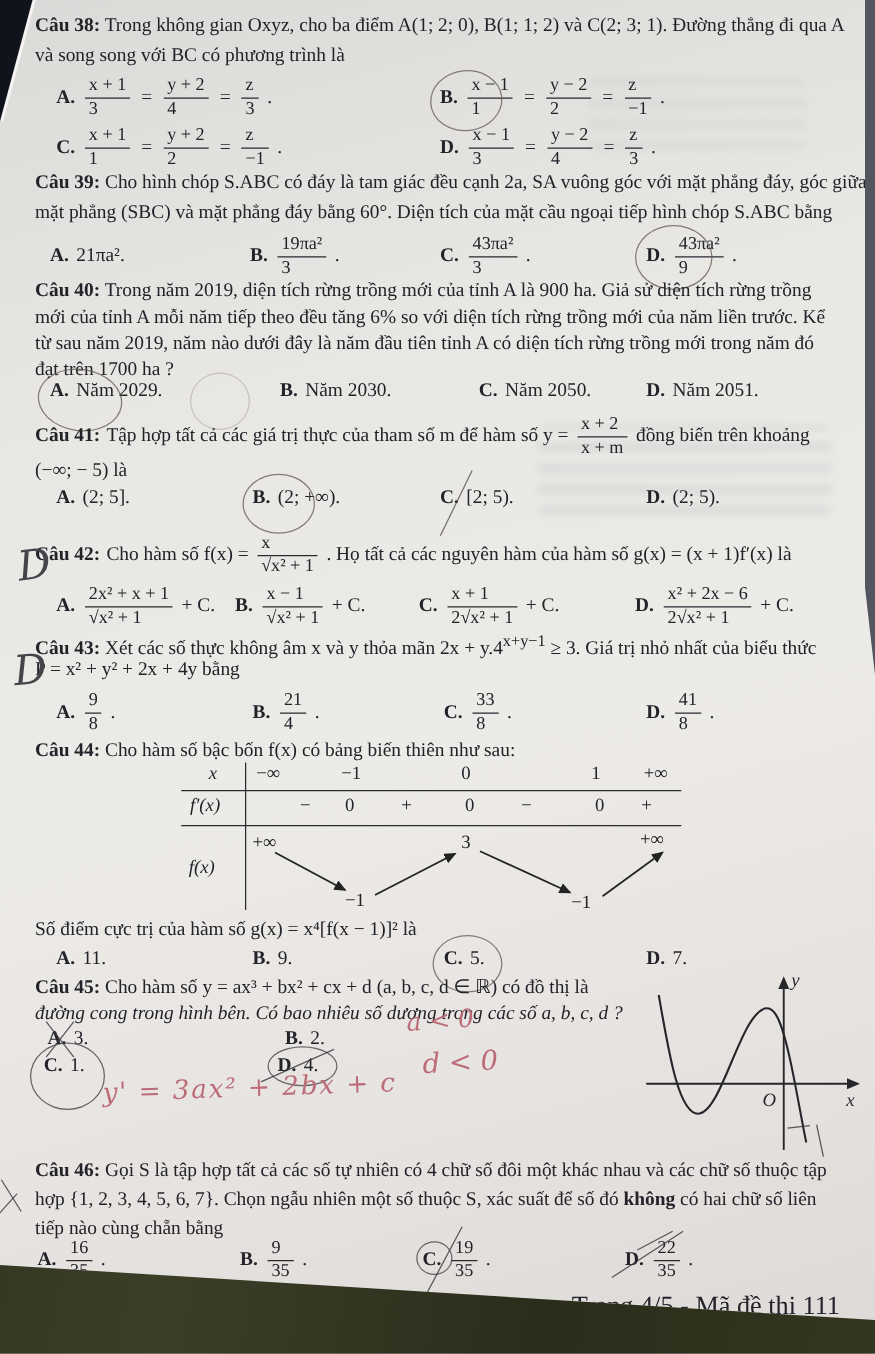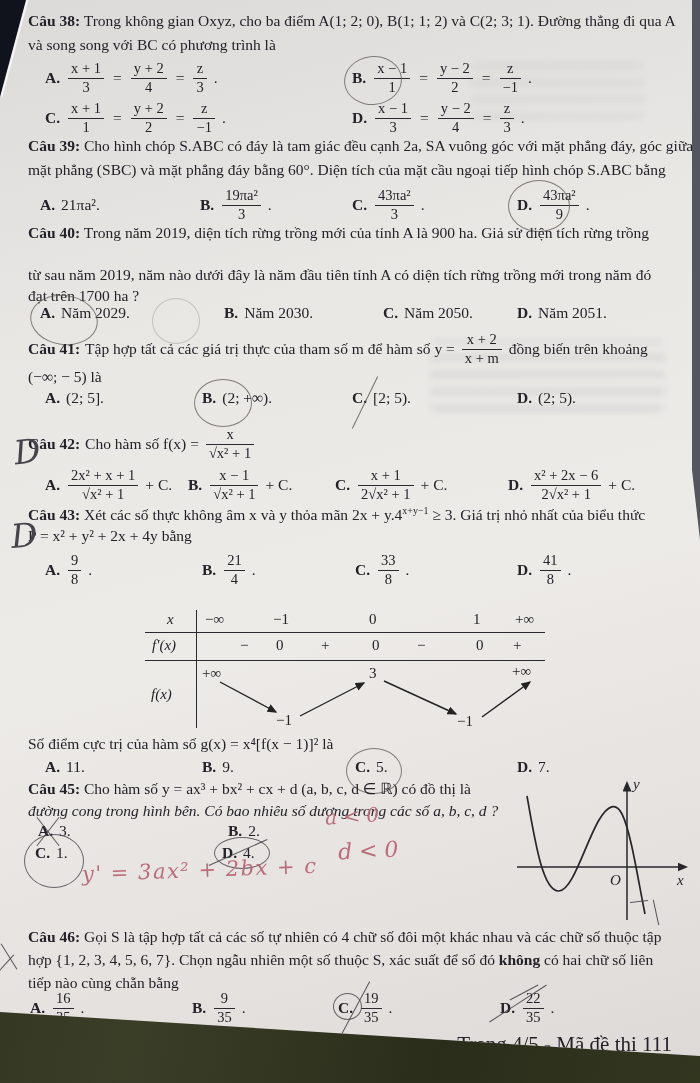--- a/index.html
+++ b/index.html
@@ -14,38 +14,38 @@
   .paper{position:absolute;inset:0;
     background:linear-gradient(165deg,#dcdad8 0%,#e9e7e4 28%,#edebe8 55%,#e4e1de 82%,#dcd9d6 100%);
     clip-path:polygon(26px 0, 692px 0, 692px 470px, 700px 540px, 700px 1056px, 0 1012px, 0 97px);}
   .sliver{position:absolute;left:27px;top:-2px;width:2.4px;height:102px;background:#f7f6f4;
     transform-origin:top left;transform:rotate(15deg);opacity:.95;}
   .content{position:absolute;inset:0;font-size:15.5px;}
   .line{position:absolute;white-space:nowrap;}
   .qlabel{font-weight:bold;}
   .opt{position:absolute;display:flex;align-items:center;white-space:nowrap;gap:5px;}
   .olabel{font-weight:bold;margin-right:1px;}
-  .frac{display:inline-block;text-align:center;vertical-align:middle;line-height:1.06;font-size:14.5px;margin:0 2px;}
+  .frac{display:inline-block;vertical-align:middle;line-height:1.06;font-size:14.5px;margin:0 2px;}
   .num{display:block;border-bottom:1.2px solid #2a2930;padding:0 3px 1px;}
   .den{display:block;padding:1px 3px 0;}
   .eq{margin:0 2px;}
   .pencil-circle{position:absolute;border:1.7px solid rgba(92,88,82,.75);border-radius:50%;}
   .pencil-line{position:absolute;border-top:1.8px solid rgba(85,82,78,.8);height:0;}
   .pen-line{position:absolute;border-top:1.9px solid rgba(62,60,68,.85);height:0;}
   .hw{position:absolute;color:#bc6b78;font-family:"DejaVu Serif",serif;font-style:italic;white-space:nowrap;}
   .margin-d{position:absolute;font-family:"DejaVu Serif",serif;font-style:italic;font-size:33px;color:#45444b;}
   .tbl{position:absolute;left:145px;top:610px;width:400px;height:122px;font-size:15px;}
   .tbl .cell{position:absolute;white-space:nowrap;}
   .tbl .ital{font-style:italic;}
   .tbl .vline{position:absolute;left:51px;top:0;width:1.3px;height:118px;background:#2b2a30;}
   .tbl .hline{position:absolute;left:0;width:400px;height:1.3px;background:#2b2a30;}
   .graph{position:absolute;left:505px;top:772px;width:195px;height:158px;}
   .smudge{position:absolute;filter:blur(3px);border-radius:8px;
     background:repeating-linear-gradient(0deg, rgba(118,120,134,.12) 0 7px, rgba(0,0,0,0) 7px 17px);}
-  sup{font-size:10px;text-align:right;}
+  sup{font-size:13px;text-align:right;}
   .footer{position:absolute;right:28px;top:1032px;font-size:21px;}
   .boldword{font-weight:bold;}
 </style>
 </head>
 <body>
 
 <div class="bg-corner"></div>
 <div class="bg-right-strip"></div>
 
 <div class="paper">
@@ -158,20 +158,21 @@
       <span class="olabel">D.</span>
       <span class="frac">
           <span class="num">43πa²</span>
           <span class="den">9</span>
         </span>
       <span>.</span>
     </div>
     <div class="pencil-circle" style="left:508px;top:180px;width:60px;height:50px;"></div>
 
     <div class="line" style="left:28px;top:224px;"><span class="qlabel">Câu 40:</span> <span>Trong năm 2019, diện tích rừng trồng mới của tỉnh A là 900 ha. Giả sử diện tích rừng trồng</span></div>
+    <div class="line" style="left:28px;top:245px;">mới của tỉnh A mỗi năm tiếp theo đều tăng 6% so với diện tích rừng trồng mới của năm liền trước. Kể</div>
     <div class="line" style="left:28px;top:266px;">từ sau năm 2019, năm nào dưới đây là năm đầu tiên tỉnh A có diện tích rừng trồng mới trong năm đó</div>
     <div class="line" style="left:28px;top:287px;">đạt trên 1700 ha ?</div>
 
     <div class="opt" style="left:40px;top:303px;height:20px;">
       <span class="olabel">A.</span>
       <span>Năm 2029.</span>
     </div>
     <div class="opt" style="left:224px;top:303px;height:20px;">
       <span class="olabel">B.</span>
       <span>Năm 2030.</span>
@@ -217,20 +218,21 @@
     <div class="pencil-circle" style="left:194px;top:379px;width:56px;height:46px;"></div>
     <div class="pencil-line" style="left:336px;top:402px;width:58px;transform:rotate(-64deg);"></div>
 
     <div class="opt" style="left:28px;top:424px;height:40px;">
       <span class="qlabel">Câu 42:</span>
       <span>Cho hàm số f(x) =</span>
       <span class="frac">
           <span class="num">x</span>
           <span class="den">√x² + 1</span>
         </span>
+      <span>. Họ tất cả các nguyên hàm của hàm số g(x) = (x + 1)f′(x) là</span>
     </div>
 
     <div class="opt" style="left:45px;top:462px;height:46px;">
       <span class="olabel">A.</span>
       <span class="frac">
           <span class="num">2x² + x + 1</span>
           <span class="den">√x² + 1</span>
         </span>
       <span>+ C.</span>
     </div>
@@ -288,20 +290,21 @@
     </div>
     <div class="opt" style="left:517px;top:548px;height:44px;">
       <span class="olabel">D.</span>
       <span class="frac">
           <span class="num">41</span>
           <span class="den">8</span>
         </span>
       <span>.</span>
     </div>
 
+    <div class="line" style="left:28px;top:592px;"><span class="qlabel">Câu 44:</span> <span>Cho hàm số bậc bốn f(x) có bảng biến thiên như sau:</span></div>
 
     <div class="tbl">
       <div class="vline"></div>
       <div class="hline" style="top:22px;"></div>
       <div class="hline" style="top:50px;"></div>
       <div class="cell ital" style="left:22px;top:1px;">x</div>
       <div class="cell" style="left:60px;top:1px;">−∞</div>
       <div class="cell" style="left:128px;top:1px;">−1</div>
       <div class="cell" style="left:224px;top:1px;">0</div>
       <div class="cell" style="left:328px;top:1px;">1</div>

